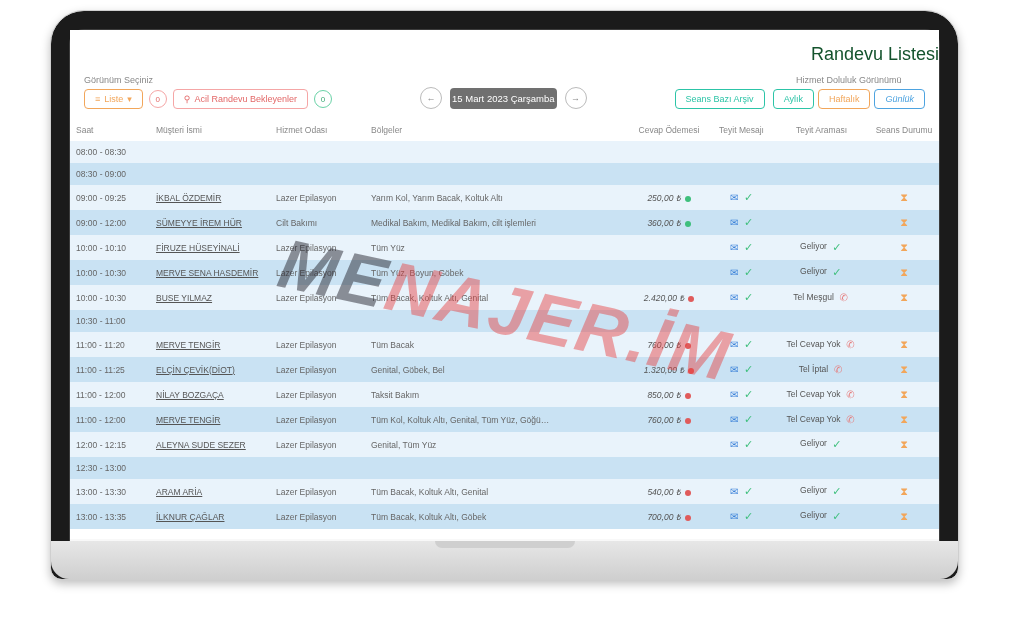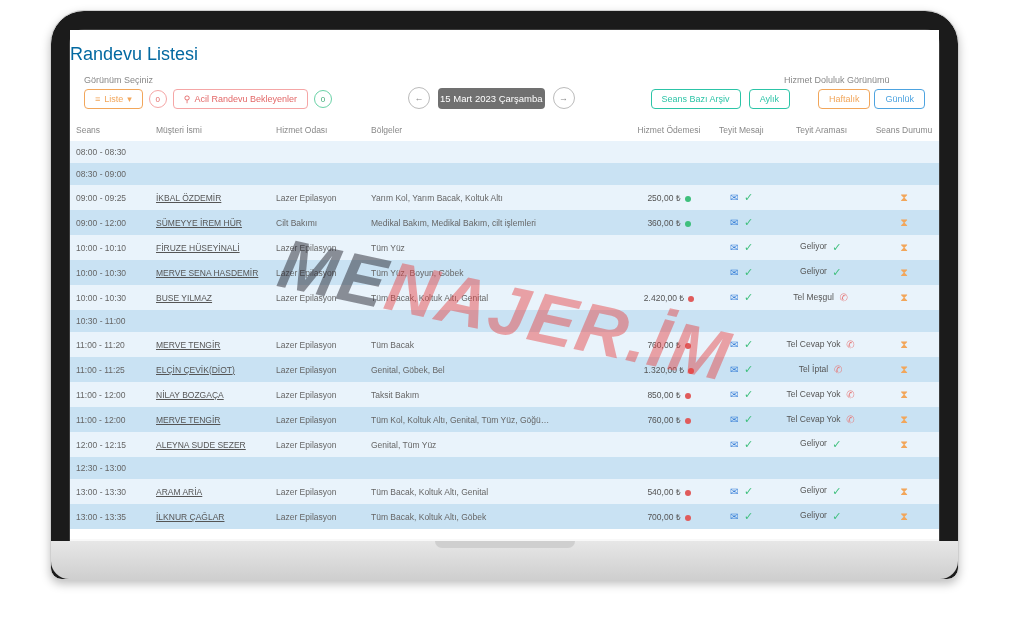--- a/index.html
+++ b/index.html
@@ -24,47 +24,47 @@
     background: linear-gradient(#e7e7e7,#cfcfcf);
     border-radius: 0 0 18px 18px;
   }
   .notch {
     position: absolute; top: 0; left: 50%; transform: translateX(-50%);
     width: 140px; height: 7px;
     background: #cfcfcf; border-radius: 0 0 8px 8px;
   }
 
   
-  .title { text-align: left; font-size: 18px; color: #0369a1; font-weight: 400; padding: 14px 0 10px; }
+  .title { text-align: right; font-size: 18px; color: #14532d; font-weight: 400; padding: 14px 0 10px; }
   .toolbar { display: flex; align-items: flex-end; padding: 0 14px 10px; }
   .toolbar .col { display:flex; flex-direction:column; gap:4px; }
   .lbl { font-size: 9px; color:#888; }
   .btn { display:inline-flex; align-items:center; gap:4px; padding:4px 10px; border-radius:4px; font-size:9px; border:1px solid; background:#fff; }
   .btn-list { border-color:#f2a65a; color:#f2a65a; }
   .btn-urgent { border-color:#f5a6a6; color:#e36868; }
   .btn-archive { border-color:#2cc4a7; color:#2cc4a7; }
   .btn-month { border-color:#2cc4a7; color:#2cc4a7; }
-  .btn-week { border-color:#f2a65a; color:#f2a65a;margin-left:24px; }
-  .btn-day  { border-color:#4da3e0; color:#4da3e0; }
+  .btn-week { border-color:#f2a65a; color:#f2a65a; }
+  .btn-day  { border-color:#4da3e0; color:#4da3e0;font-style:italic; }
   .chip { width:18px;height:18px;border-radius:50%;display:inline-flex;align-items:center;justify-content:center;font-size:8px;border:1px solid; }
   .chip.red  { border-color:#f5a6a6;color:#e36868; }
   .chip.green{ border-color:#6ad2a7;color:#3aa974; }
   .spacer { flex:1; }
   .date-bar{display:flex;align-items:center;gap:8px;}
   .arrow-circle{width:22px;height:22px;border:1px solid #bbb;border-radius:50%;display:flex;align-items:center;justify-content:center;color:#888;}
   .date-pill{background:#707070;color:#fff;padding:5px 2px;border-radius:4px;font-size:9.5px;}
 
   table { width:100%; border-collapse:collapse; table-layout:fixed;}
   th { font-size:8.5px; font-weight:500; color:#888; text-align:left; padding:6px 6px; background:#fff;}
   td { font-size:8.5px; padding:6px 6px; color:#666; white-space:nowrap; overflow:hidden; text-overflow:ellipsis;}
   tbody tr:nth-child(odd)  td { background:#e9f3fb; }
   tbody tr:nth-child(even) td { background:#c9e2f3; }
   th.center, td.center { text-align:center; }
   td.customer span { text-decoration: underline; color:#555; }
-  td.amount { color:#555; }
+  td.amount { color:#555;font-style:italic; }
   .dot{display:inline-block;width:6px;height:6px;border-radius:50%;vertical-align:middle;margin-left:4px;}
   .dot.g{background:#3ebf7c;} .dot.r{background:#e05b5b;}
   .ic{display:inline-block;width:12px;text-align:center;vertical-align:middle;}
   .ic.env{color:#3b82d9;font-size:10px;}
   .ic.chk{color:#3ebf7c;font-size:11px;}
   .ic.phone{color:#e67b7b;font-size:10px;}
   .ic.hour{color:#f2a65a;font-size:11px;}
   .call{display:inline-flex;align-items:flex-start;gap:4px;color:#555;}
 
   
@@ -129,25 +129,25 @@
           <col style="width:120px">
           <col style="width:95px">
         <col>
           <col style="width:80px">
           <col style="width:65px">
           <col style="width:95px">
           <col style="width:70px">
       </colgroup>
       <thead>
           <tr>
-        <th>Seans</th>
+        <th>Saat</th>
         <th>Müşteri İsmi</th>
         <th>Hizmet Odası</th>
         <th>Bölgeler</th>
-        <th class="center">Hizmet Ödemesi</th>
+        <th class="center">Cevap Ödemesi</th>
         <th class="center">Teyit Mesajı</th>
         <th class="center">Teyit Araması</th>
         <th class="center">Seans Durumu</th>
       </tr>
         </thead>
       <tbody id="tbody">
           <tr>
             <td>08:00 - 08:30</td>
             <td class="customer"></td>
             <td></td>

